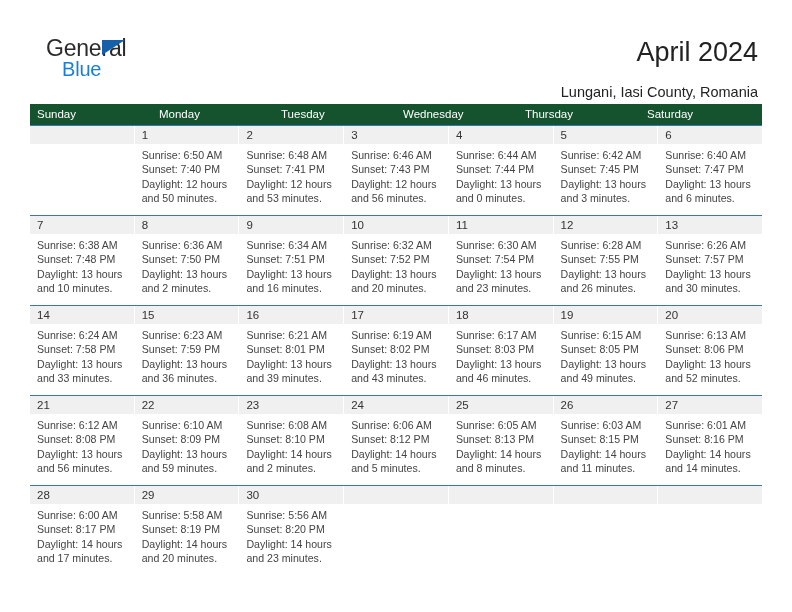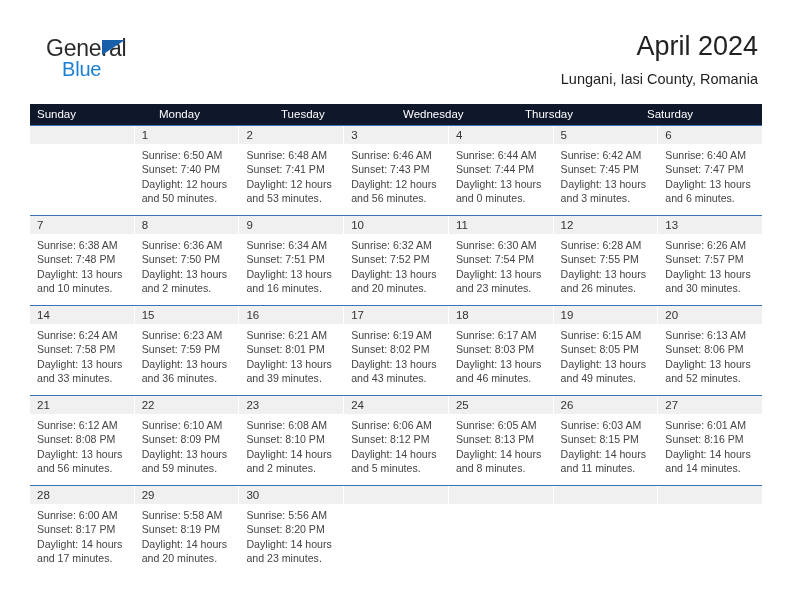--- a/index.html
+++ b/index.html
@@ -59,47 +59,47 @@
     left: 28px;
     top: 21px;
     font-size: 20px;
     color: #1a7fd4;
     letter-spacing: -0.2px;
     line-height: 24px;
   }
   .title-block {
     position: absolute;
     right: 34px;
-    top: 30px;
+    top: 36px;
     text-align: right;
   }
   .cal-title {
     font-size: 27px;
     color: #222222;
     line-height: 32px;
     white-space: nowrap;
   }
   .cal-subtitle {
     font-size: 14.5px;
     color: #222222;
     line-height: 20px;
-    margin-top: 7px;
+    margin-top: 14px;
     white-space: nowrap;
   }
 
   
   .calendar {
     position: absolute;
     left: 30px;
     top: 104px;
     width: 732px;
   }
   .weekhead {
     display: flex;
-    background: #0f172a;
+    background: #14532d;
     height: 21px;
   }
   .weekhead .hcell {
     flex: 1 1 0;
     color: #ffffff;
     font-size: 11.5px;
     line-height: 21px;
     padding-left: 7px;
     box-sizing: border-box;
     white-space: nowrap;

